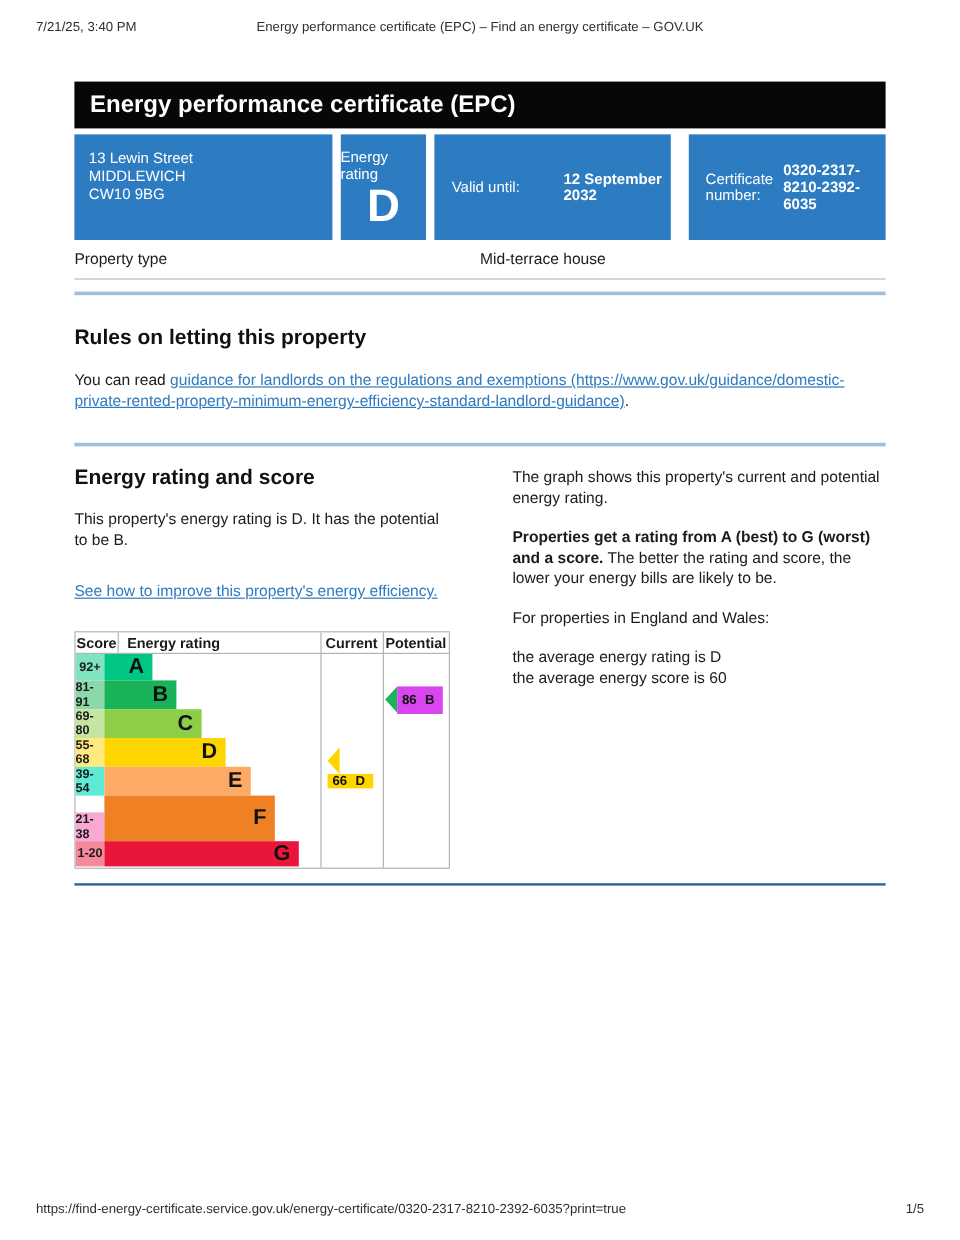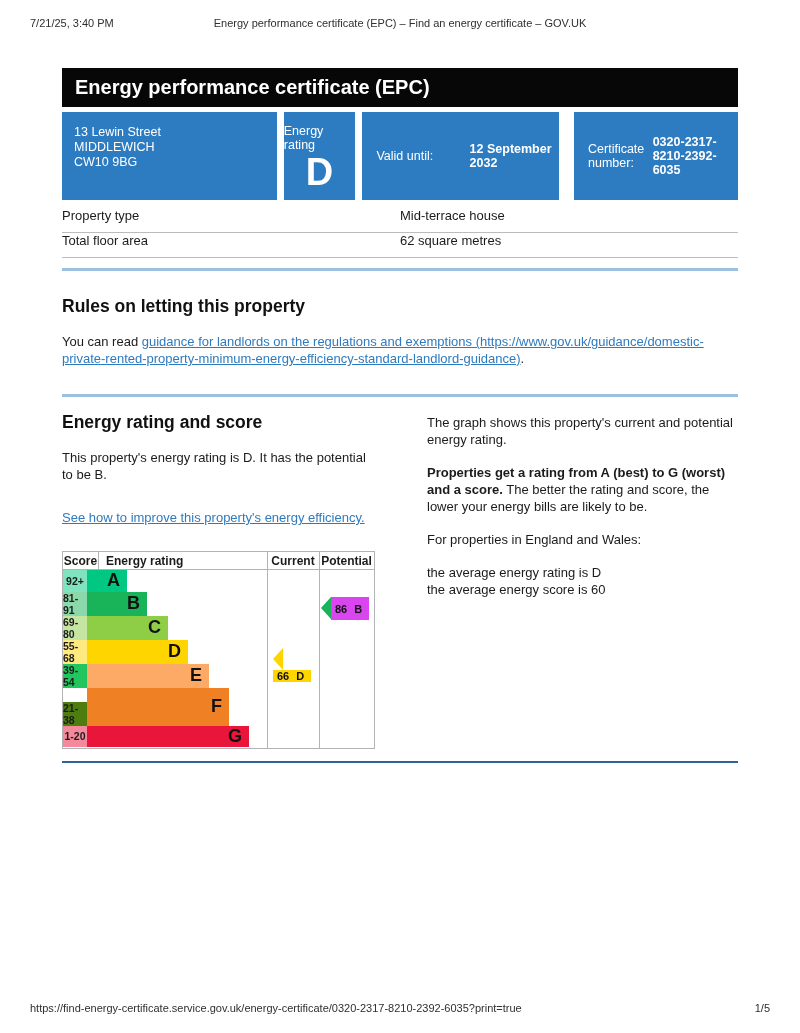--- a/index.html
+++ b/index.html
@@ -111,24 +111,20 @@
         <span class="v">0320-2317-8210-2392-6035</span>
       </div>
     </div>
   </div>
 
   <div class="prop-table">
     <div class="prop-row">
       <span class="k">Property type</span>
       <span class="v">Mid-terrace house</span>
     </div>
-    <div class="prop-row">
-      <span class="k">Total floor area</span>
-      <span class="v">62 square metres</span>
-    </div>
   </div>
 
   <hr class="rule-light rule-1">
 
   <h2 class="h-rules">Rules on letting this property</h2>
 
 
   <p class="body-text"><span>You can read </span><a class="link">guidance for landlords on the regulations and exemptions (https://www.gov.uk/guidance/domestic-private-rented-property-minimum-energy-efficiency-standard-landlord-guidance)</a><span>.</span></p>
 
   <hr class="rule-light rule-2">
@@ -157,25 +153,25 @@
             </div>
             <div class="band-row">
               <div class="score-cell" style="background: rgb(197, 230, 162);">69-80</div>
               <div class="band-bar" style="background: rgb(141, 206, 70); width: 81px;">C</div>
             </div>
             <div class="band-row">
               <div class="score-cell" style="background: rgb(255, 234, 127);">55-68</div>
               <div class="band-bar" style="background: rgb(255, 213, 0); width: 101px;">D</div>
             </div>
             <div class="band-row">
-              <div class="score-cell" style="background: #22c55e;">39-54</div>
+              <div class="score-cell" style="background: #5eead4;">39-54</div>
               <div class="band-bar" style="background: rgb(252, 170, 101); width: 122px;">E</div>
             </div>
             <div class="band-row">
-              <div class="score-cell" style="background: #4d7c0f; margin-top: 14px;">21-38</div>
+              <div class="score-cell" style="background: #f9a8d4; margin-top: 14px;">21-38</div>
               <div class="band-bar" style="background: rgb(239, 128, 35); width: 142px;">F</div>
             </div>
             <div class="band-row">
               <div class="score-cell" style="background: rgb(244, 137, 156);">1-20</div>
               <div class="band-bar" style="background: rgb(233, 21, 59); width: 162px;">G</div>
             </div>
           </div>
         <div class="col-line c1"></div>
         <div class="col-line c2"></div>
       <div class="arrow" style="top: 95.84px; left: 210px; flex-direction: column;">

